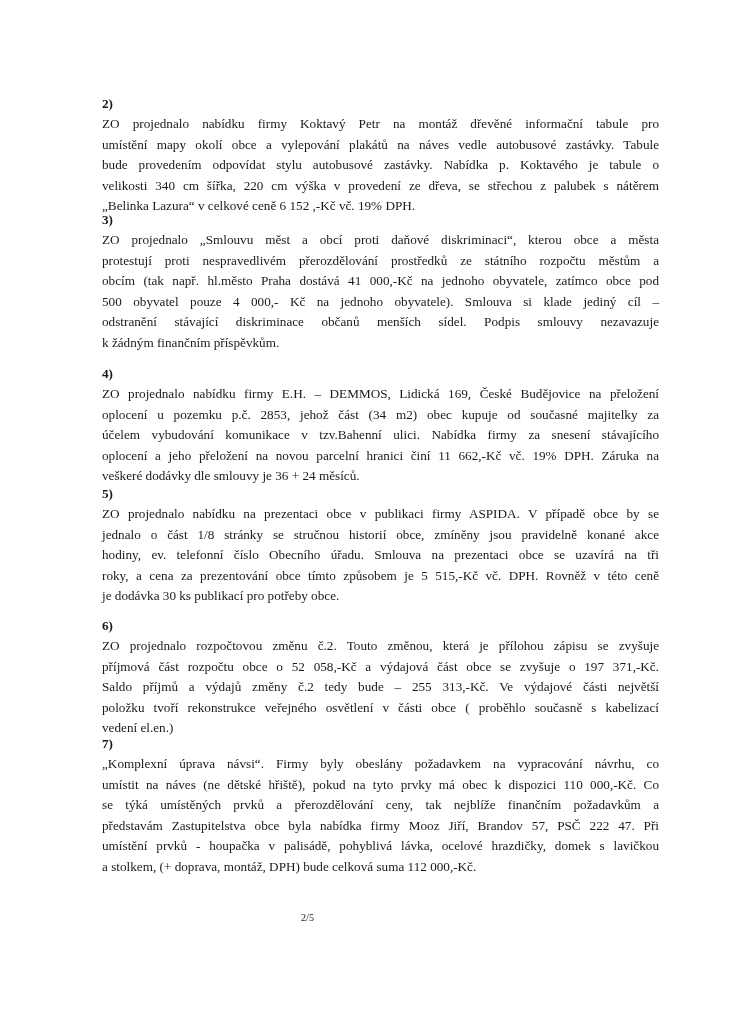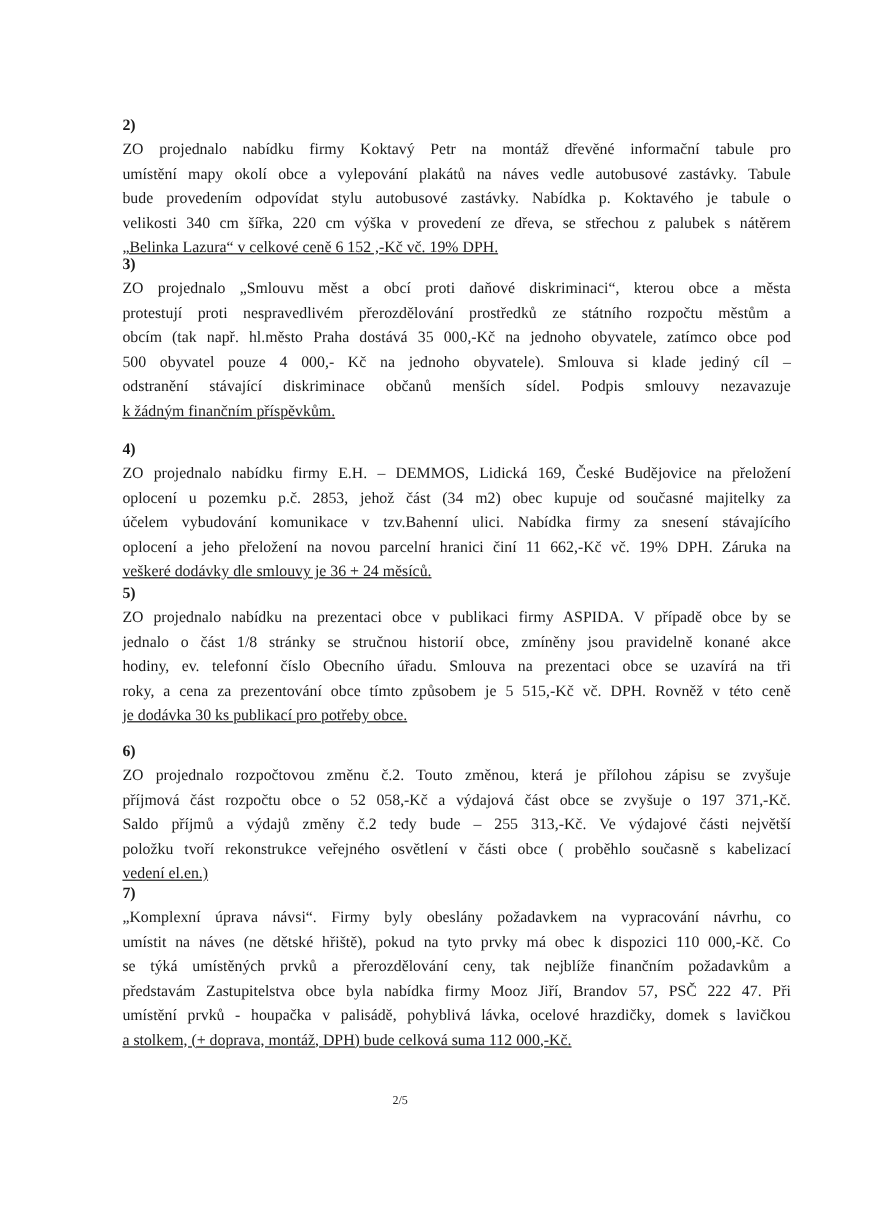--- a/index.html
+++ b/index.html
@@ -35,53 +35,51 @@
       height: 20px;
     }
     .section .line {
       display: block;
       white-space: nowrap;
       text-align: justify;
       text-align-last: justify;
     }
     .section .line.last {
       text-align-last: left;
-      text-decoration: underline;
     }
     .page-number {
       position: absolute;
       left: 0;
       width: 615px;
       top: 912px;
       text-align: center;
       font-size: 10px;
       font-family: "Liberation Serif", serif;
       color: #222;
-      padding-left: 26px;
     }
   </style>
 </head>
 <body>
 
 <div class="page">
 
   <div class="section" style="top:94px;">
     <span class="num">2)</span>
     <span class="line">ZO projednalo nabídku firmy Koktavý Petr na montáž dřevěné informační tabule pro</span>
     <span class="line">umístění mapy okolí obce a vylepování plakátů na náves vedle autobusové zastávky. Tabule</span>
     <span class="line">bude provedením odpovídat stylu autobusové zastávky. Nabídka p. Koktavého je  tabule o</span>
     <span class="line">velikosti 340 cm šířka, 220 cm výška v provedení ze dřeva, se střechou z palubek s nátěrem</span>
     <span class="line last">„Belinka Lazura“ v celkové ceně 6 152 ,-Kč vč. 19% DPH.</span>
   </div>
 
   <div class="section" style="top:210px;">
     <span class="num">3)</span>
     <span class="line">ZO projednalo „Smlouvu měst a obcí proti daňové diskriminaci“, kterou obce a města</span>
     <span class="line">protestují proti nespravedlivém přerozdělování prostředků ze státního rozpočtu městům a</span>
-    <span class="line">obcím (tak např. hl.město Praha dostává 35 000,-Kč na jednoho obyvatele, zatímco obce pod</span>
+    <span class="line">obcím (tak např. hl.město Praha dostává 41 000,-Kč na jednoho obyvatele, zatímco obce pod</span>
     <span class="line">500 obyvatel pouze 4 000,- Kč na jednoho obyvatele). Smlouva si klade jediný cíl –</span>
     <span class="line">odstranění stávající diskriminace občanů menších sídel. Podpis smlouvy nezavazuje</span>
     <span class="line last">k žádným finančním příspěvkům.</span>
   </div>
 
   <div class="section" style="top:364px;">
     <span class="num">4)</span>
     <span class="line">ZO projednalo nabídku firmy E.H. – DEMMOS, Lidická 169, České Budějovice na přeložení</span>
     <span class="line">oplocení u pozemku p.č. 2853, jehož část (34 m2) obec kupuje od současné majitelky za</span>
     <span class="line">účelem vybudování komunikace v tzv.Bahenní ulici. Nabídka firmy za snesení stávajícího</span>

